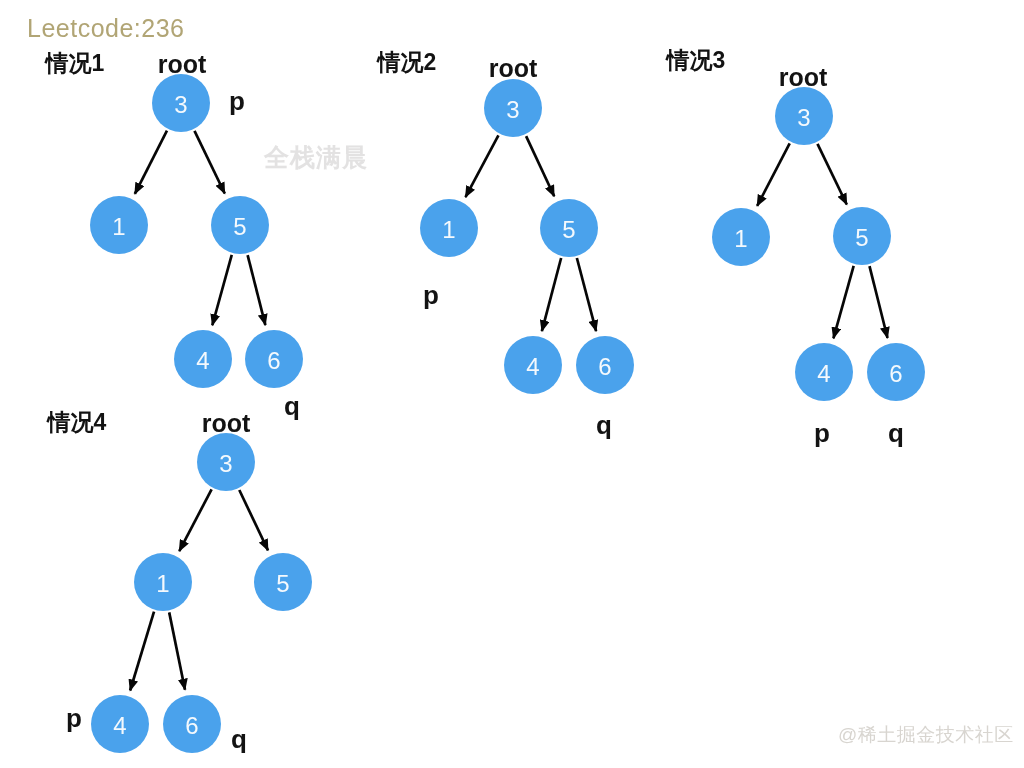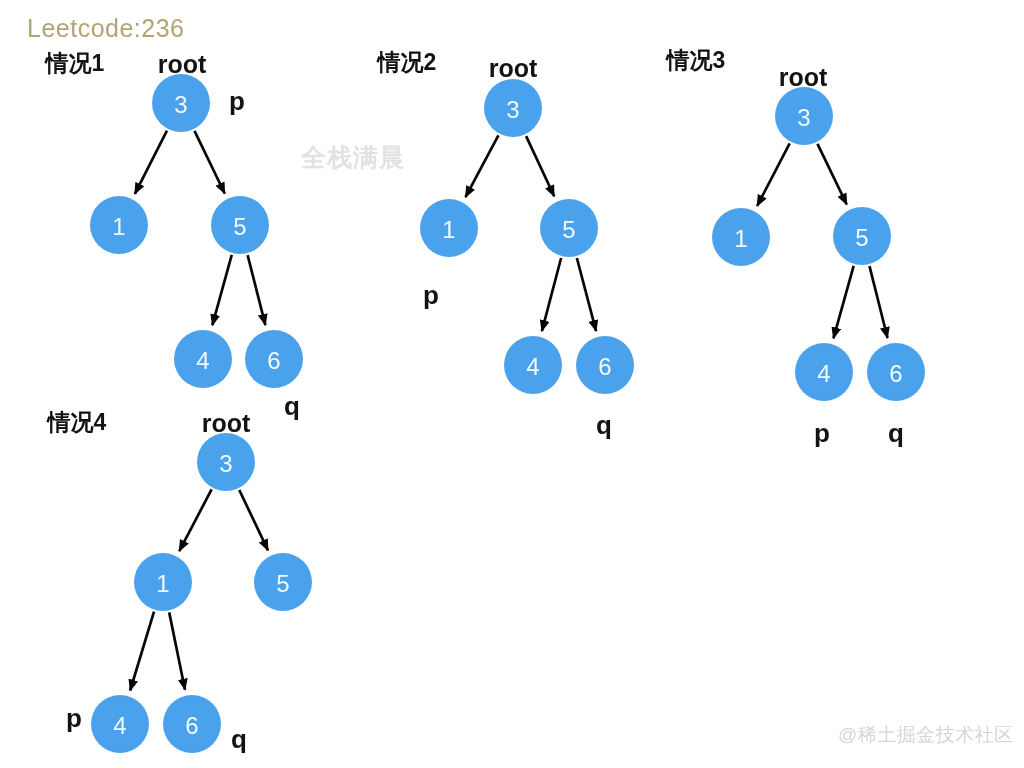--- a/index.html
+++ b/index.html
@@ -9,21 +9,20 @@
     font-family:"Liberation Sans","DejaVu Sans",sans-serif;
   }
   .page-title{
     position:absolute;left:27px;top:14px;
     font-size:25px;font-weight:normal;letter-spacing:.5px;
   }
   .watermark-center{
     position:absolute;left:264px;top:141px;
     font-size:25px;font-weight:bold;letter-spacing:1px;
     user-select:none;
-    margin-left:37px;
   }
   .watermark-bottom{
     position:absolute;left:838px;top:722px;
     font-size:19px;letter-spacing:.5px;
     user-select:none;
   }
   svg#diagram{position:absolute;left:0;top:0}
   .case-label{font-size:23px;font-weight:bold}
   .root-label{font-size:25px;font-weight:bold}
   .pq-label{font-size:26px;font-weight:bold}

